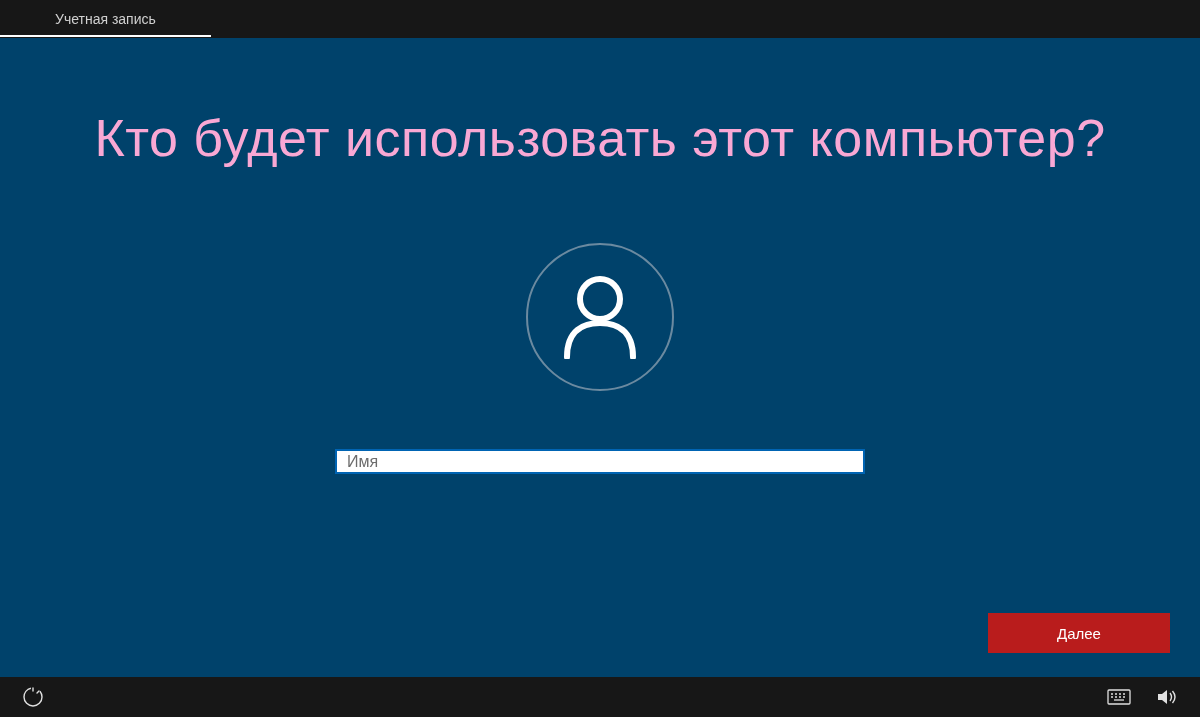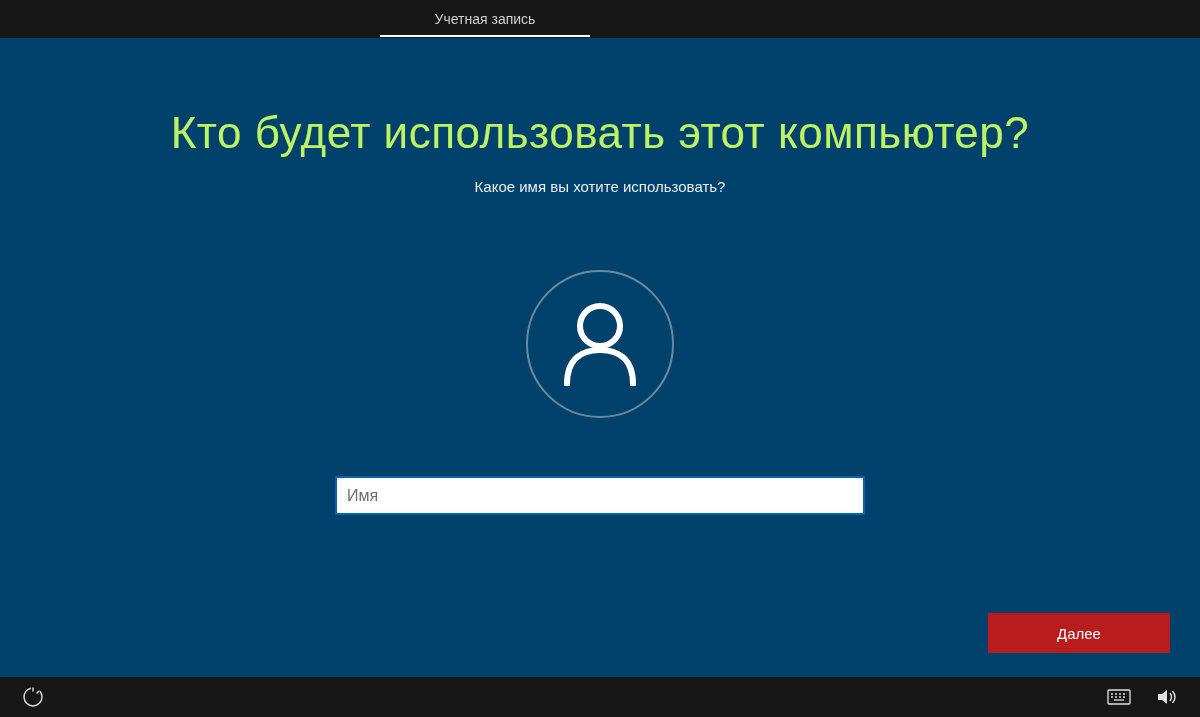--- a/index.html
+++ b/index.html
@@ -5,21 +5,21 @@
   * { margin: 0; padding: 0; box-sizing: border-box; }
   html, body { width: 1200px; height: 717px; overflow: hidden; font-family: "Segoe UI Light", "Segoe UI", Arial, sans-serif; }
   body { background: #000; display: flex; flex-direction: column; }
 
   
   .topbar {
     height: 38px;
     background: #171717;
     display: flex;
     align-items: center;
-    justify-content: center;
+    justify-content: flex-start;
     padding-right: 230px;
   }
   .topbar-tab {
     color: #d0d0d0;
     font-size: 14px;
     font-weight: 400;
     padding: 10px 55px 8px 55px;
     border-bottom: 2px solid #fff;
   }
 
@@ -27,22 +27,22 @@
   .main {
     flex: 1;
     background: #00426b;
     position: relative;
     display: flex;
     flex-direction: column;
     align-items: center;
     padding-top: 70px;
   }
   .page-title {
-    color: #bef264;
-    font-size: 44px;
+    color: #f9a8d4;
+    font-size: 52px;
     font-weight: 300;
     letter-spacing: 0.5px;
     text-align: center;
   }
   .page-subtitle {
     color: #e8eef3;
     font-size: 15px;
     font-weight: 400;
     margin-top: 20px;
     text-align: center;
@@ -55,21 +55,21 @@
     border: 2px solid #6b8aa0;
     border-radius: 50%;
     display: flex;
     align-items: center;
     justify-content: center;
   }
 
   .name-input {
     margin-top: 58px;
     width: 530px;
-    height: 39px;
+    height: 25px;
     border: 2px solid #0064b3;
     padding: 0 10px;
     font-size: 16px;
     color: #555;
     outline: none;
     background: #fff;
   }
   .name-input::placeholder { color: #6c6c6c; }
 
   .next-button {
@@ -101,21 +101,20 @@
 </style>
 </head>
 <body>
 
 <div class="topbar">
   <div class="topbar-tab">Учетная запись</div>
 </div>
 
 <div class="main">
   <h1 class="page-title">Кто будет использовать этот компьютер?</h1>
-  <div class="page-subtitle">Какое имя вы хотите использовать?</div>
 
   <div class="avatar-circle">
     <svg width="78" height="84" viewBox="0 0 78 84">
       <circle cx="39" cy="24" r="20" fill="none" stroke="#fff" stroke-width="6"></circle>
       <path d="M6 82 C6 55 23 48 39 48 C55 48 72 55 72 82" fill="none" stroke="#fff" stroke-width="6" stroke-linecap="round"></path>
     </svg>
   </div>
 
   <input class="name-input" type="text" placeholder="Имя" style="">
 

